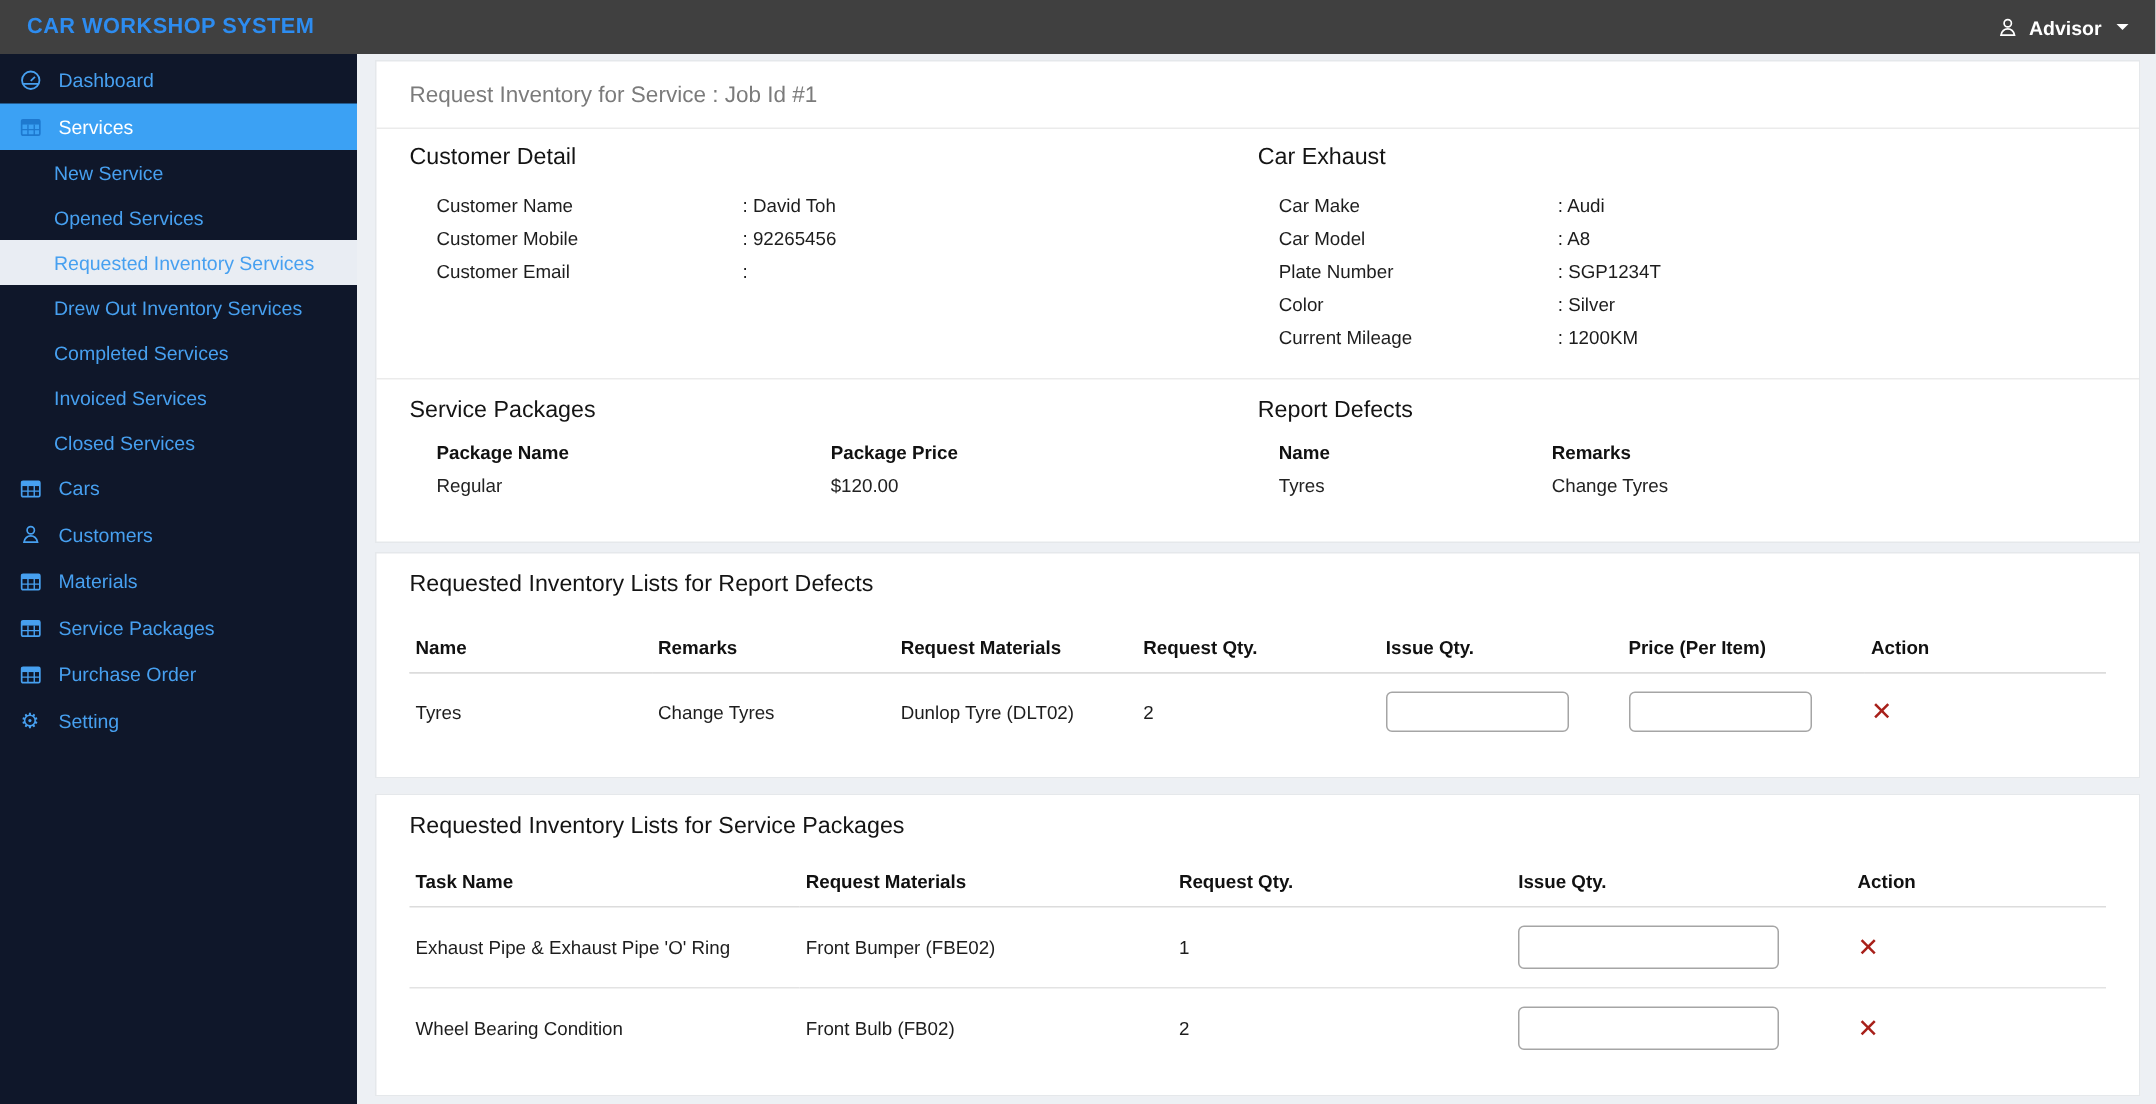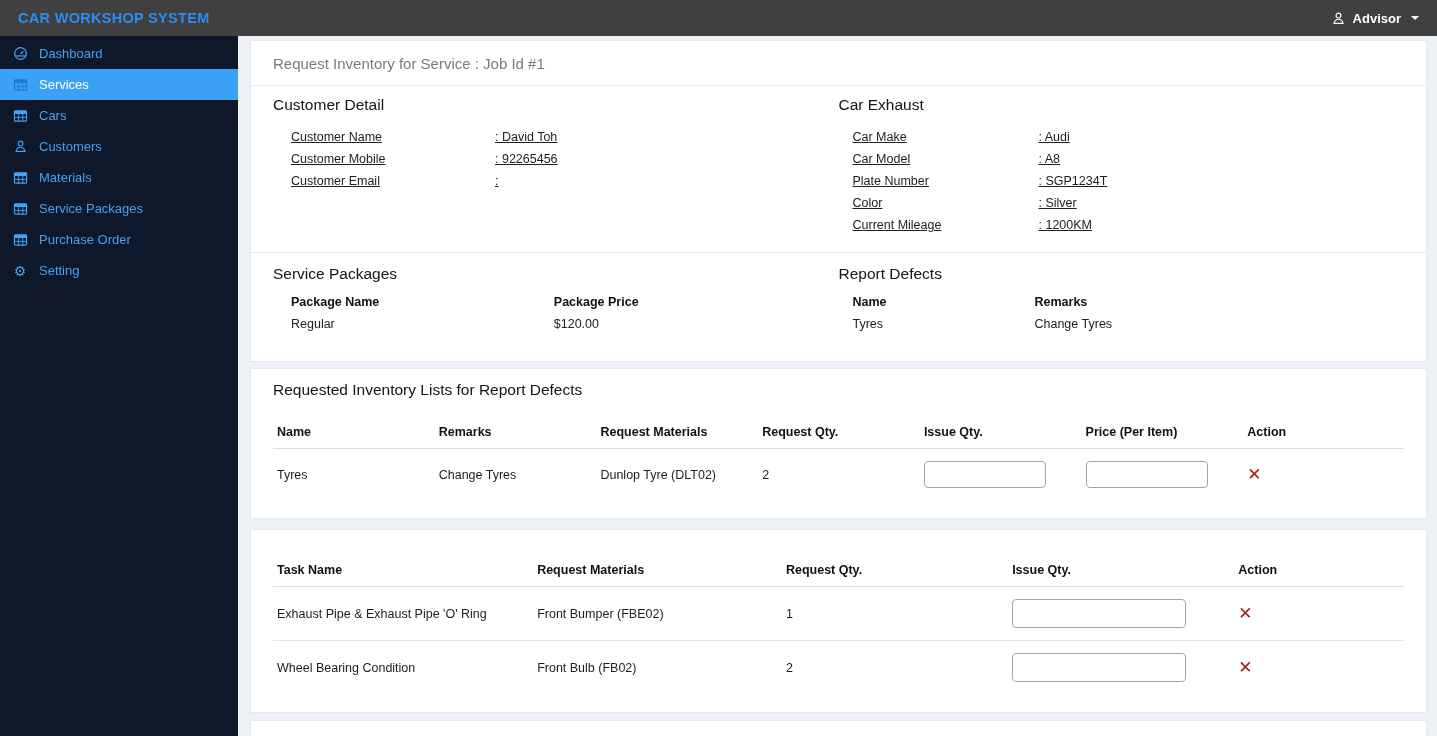--- a/index.html
+++ b/index.html
@@ -43,21 +43,21 @@
   
   .card { background: #fff; border: 1px solid #e5e8eb; }
   .gap6 { height: 6px; flex: none; }
   .gap10 { height: 10px; flex: none; }
   .gap7 { height: 7px; flex: none; }
 
   .title-row { height: 45px; display: flex; align-items: center; padding: 0 22px; color: #7b7b7b; font-size: 15px; border-bottom: 1px solid #ebebeb; }
 
   .details { display: grid; grid-template-columns: 1fr 1fr; padding: 10px 22px 16px; border-bottom: 1px solid #ebebeb; min-height: 150px; }
   .section-heading { font-size: 15.5px; color: #141414; margin-bottom: 12px; }
-  .detail-row { display: flex; height: 22px; align-items: center; font-size: 12.5px; text-decoration: underline; }
+  .detail-row { display: flex; height: 22px; align-items: center; font-size: 12.5px; }
   .detail-row .lbl { width: 222px; padding-left: 18px; color: #1d1d1d; }
   .detail-row .val { color: #1d1d1d; }
   .half-right .detail-row .lbl { width: 200px; padding-left: 14px; }
 
   .sp-section { display: grid; grid-template-columns: 1fr 1fr; padding: 12px 22px 30px; }
   .mini-table { display: grid; grid-template-columns: 48% 52%; padding-left: 18px; row-gap: 8px; font-size: 12.5px; }
   .half-right .mini-table { grid-template-columns: 33% 67%; padding-left: 14px; }
   .mini-table .th { font-weight: bold; color: #111; }
 
   
@@ -112,20 +112,29 @@
           <rect x="1.5" y="2" width="13" height="11" rx="1" fill="none" stroke="currentColor" stroke-width="1.2"></rect>
           <rect x="1.5" y="2" width="13" height="3.4" fill="currentColor"></rect>
           <line x1="1.5" y1="9" x2="14.5" y2="9" stroke="currentColor" stroke-width="1"></line>
           <line x1="6" y1="5.4" x2="6" y2="13" stroke="currentColor" stroke-width="1"></line>
           <line x1="10.5" y1="5.4" x2="10.5" y2="13" stroke="currentColor" stroke-width="1"></line>
         </svg>
       </span>
       <span>Services</span>
     </div>
 
+    <div>
+      <div class="sub-item">New Service</div>
+      <div class="sub-item">Opened Services</div>
+      <div class="sub-item selected">Requested Inventory Services</div>
+      <div class="sub-item">Drew Out Inventory Services</div>
+      <div class="sub-item">Completed Services</div>
+      <div class="sub-item">Invoiced Services</div>
+      <div class="sub-item">Closed Services</div>
+    </div>
 
     <div class="nav-item">
       <span class="icon">
         <svg width="15" height="14" viewBox="0 0 16 15">
             <rect x="1.5" y="2" width="13" height="11" rx="1" fill="none" stroke="currentColor" stroke-width="1.2"></rect>
             <rect x="1.5" y="2" width="13" height="3.4" fill="currentColor"></rect>
             <line x1="1.5" y1="9" x2="14.5" y2="9" stroke="currentColor" stroke-width="1"></line>
             <line x1="6" y1="5.4" x2="6" y2="13" stroke="currentColor" stroke-width="1"></line>
             <line x1="10.5" y1="5.4" x2="10.5" y2="13" stroke="currentColor" stroke-width="1"></line>
           </svg>
@@ -292,20 +301,21 @@
             <td><input class="qty-input" type="text" style=""></td>
             <td><span class="x-btn">✕</span></td>
           </tr>
         </tbody>
       </table>
     </div>
 
     <div class="gap10"></div>
 
     <div class="card table-card">
+      <div class="section-heading" style="margin-bottom:0;">Requested Inventory Lists for Service Packages</div>
       <table>
         <colgroup>
           <col style="width:23%">
             <col style="width:22%">
             <col style="width:20%">
             <col style="width:20%">
             <col style="width:15%">
         </colgroup>
         <thead>
           <tr>

